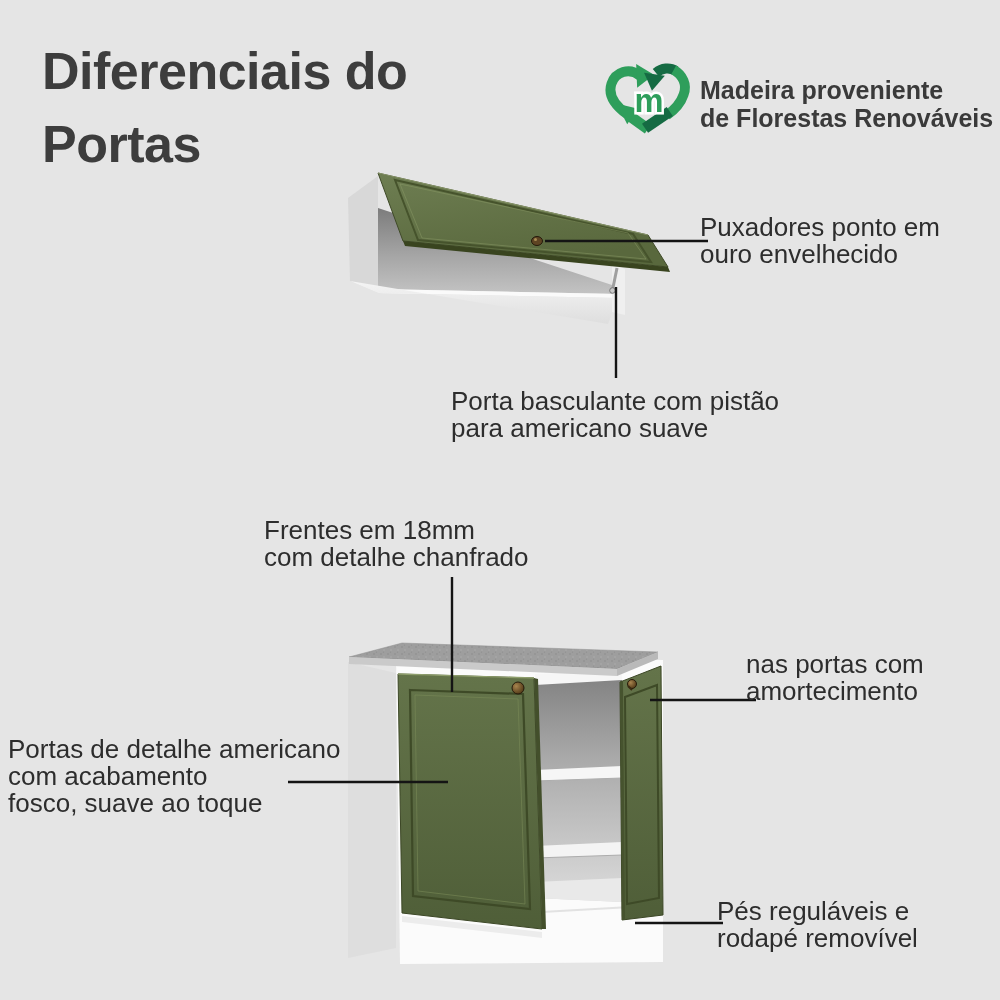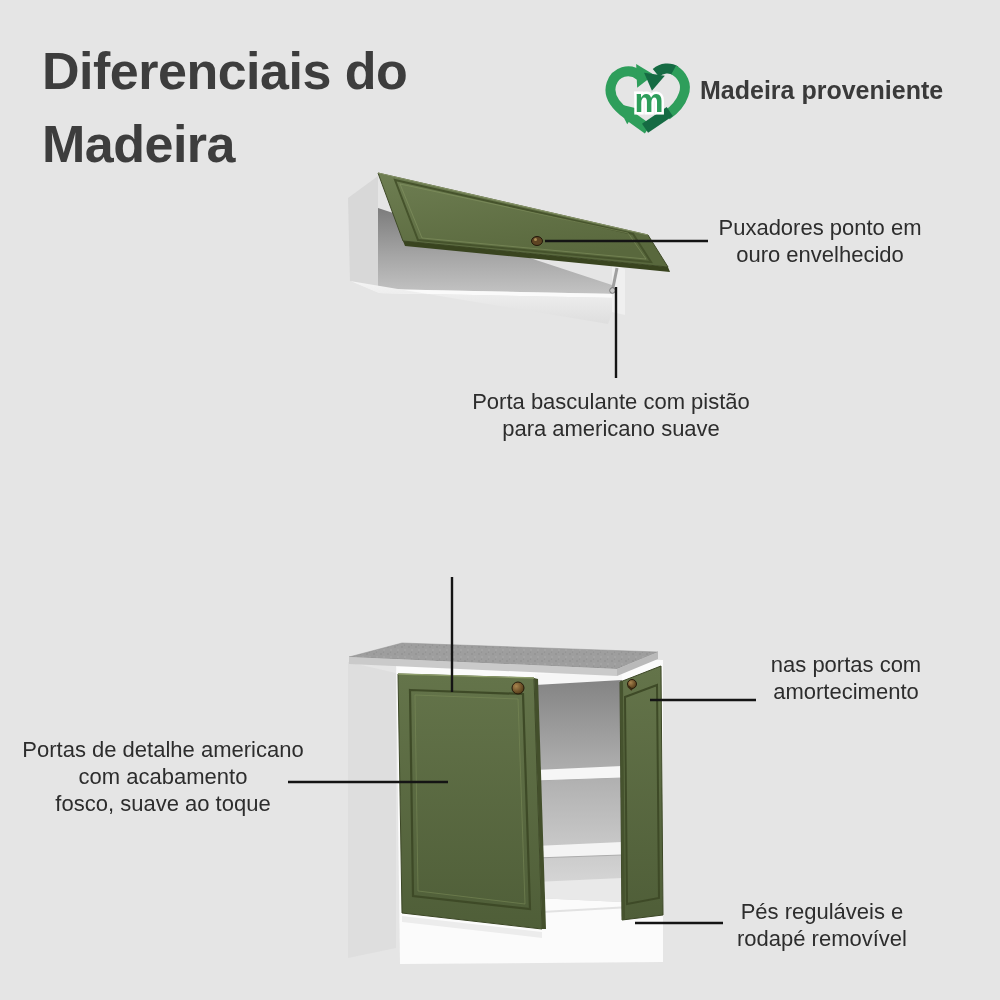--- a/index.html
+++ b/index.html
@@ -3,51 +3,52 @@
 <meta charset="utf-8">
 <style>
   html,body{margin:0;padding:0;background:#fff;}
   #stage{position:relative;width:1000px;height:1000px;background:#e5e5e5;overflow:hidden;
          font-family:"Liberation Sans","DejaVu Sans",sans-serif;}
   .title{position:absolute;left:42px;top:35px;font-size:52px;line-height:73px;font-weight:bold;
          color:#3d3d3d;letter-spacing:-0.5px;}
   .badge{position:absolute;left:604px;top:61px;width:380px;height:90px;}
   .badge-text{position:absolute;left:96px;top:15px;font-size:25px;line-height:28px;font-weight:bold;
          color:#3a3a3a;white-space:nowrap;}
-  .callout{position:absolute;font-size:22px;line-height:27px;color:#2d2d2d;text-align:center;}
+  .callout{position:absolute;font-size:26px;line-height:27px;color:#2d2d2d;}
   .callout span{display:block;white-space:nowrap;}
   .lines,.illus{position:absolute;}
   .lines{left:0;top:0;pointer-events:none;}
 </style>
 </head>
 <body>
 
 <div id="stage">
 
   <div class="title">
     <span style="display:block">Diferenciais do</span>
-    <span style="display:block">Madeira</span>
+    <span style="display:block">Portas</span>
   </div>
 
   <div class="badge">
     <svg width="90" height="84" viewBox="0 0 90 85">
       <g fill="none" stroke-linecap="butt">
         <path d="M 36,15 C 25,6 11,11 7,23 C 3,35 12,46 23,54" stroke="#2e9e5b" stroke-width="10"></path>
         <polygon points="32,3 33,27 50,14" fill="#2e9e5b"></polygon>
         <path d="M 52,12 C 58,7 66,6 72,10" stroke="#156b43" stroke-width="10"></path>
         <polygon points="40,12 61,15 48,30" fill="#156b43"></polygon>
         <path d="M 70,9 C 79,14 84,24 80,34 C 77,43 70,50 63,55" stroke="#2e9e5b" stroke-width="10"></path>
         <path d="M 26,56 L 44,69" stroke="#2e9e5b" stroke-width="11"></path>
         <polygon points="12,43 33,48 23,64" fill="#2e9e5b"></polygon>
         <path d="M 41,68 L 66,51" stroke="#156b43" stroke-width="11"></path>
       </g>
       <text x="45" y="52" font-size="33" font-weight="bold" fill="#2e9e5b" stroke="#ffffff" stroke-width="5" paint-order="stroke" text-anchor="middle" font-family="Liberation Sans, DejaVu Sans, sans-serif">m</text>
     </svg>
     <div class="badge-text">
       <span style="display:block">Madeira proveniente</span>
+      <span style="display:block">de Florestas Renováveis</span>
     </div>
   </div>
 
   <svg class="illus" style="left:340px;top:163px" width="335" height="175" viewBox="0 0 335 175">
     <defs>
       <linearGradient id="intTop" x1="0" y1="0" x2="0" y2="1">
         <stop offset="0" stop-color="#7c7c7c"></stop>
           <stop offset="0.55" stop-color="#a5a5a5"></stop>
           <stop offset="1" stop-color="#c3c3c3"></stop>
       </linearGradient>
@@ -150,20 +151,24 @@
   <div class="callout" style="left:700px;top:214px;width:240px">
     <span>Puxadores ponto em</span>
     <span>ouro envelhecido</span>
   </div>
 
   <div class="callout" style="left:451px;top:388px;width:320px">
     <span>Porta basculante com pistão</span>
     <span>para americano suave</span>
   </div>
 
+  <div class="callout" style="left:264px;top:517px;width:260px">
+    <span>Frentes em 18mm</span>
+    <span>com detalhe chanfrado</span>
+  </div>
 
   <div class="callout" style="left:746px;top:651px;width:200px">
     <span>nas portas com</span>
     <span>amortecimento</span>
   </div>
 
   <div class="callout" style="left:8px;top:736px;width:310px">
     <span>Portas de detalhe americano</span>
     <span>com acabamento</span>
     <span>fosco, suave ao toque</span>

